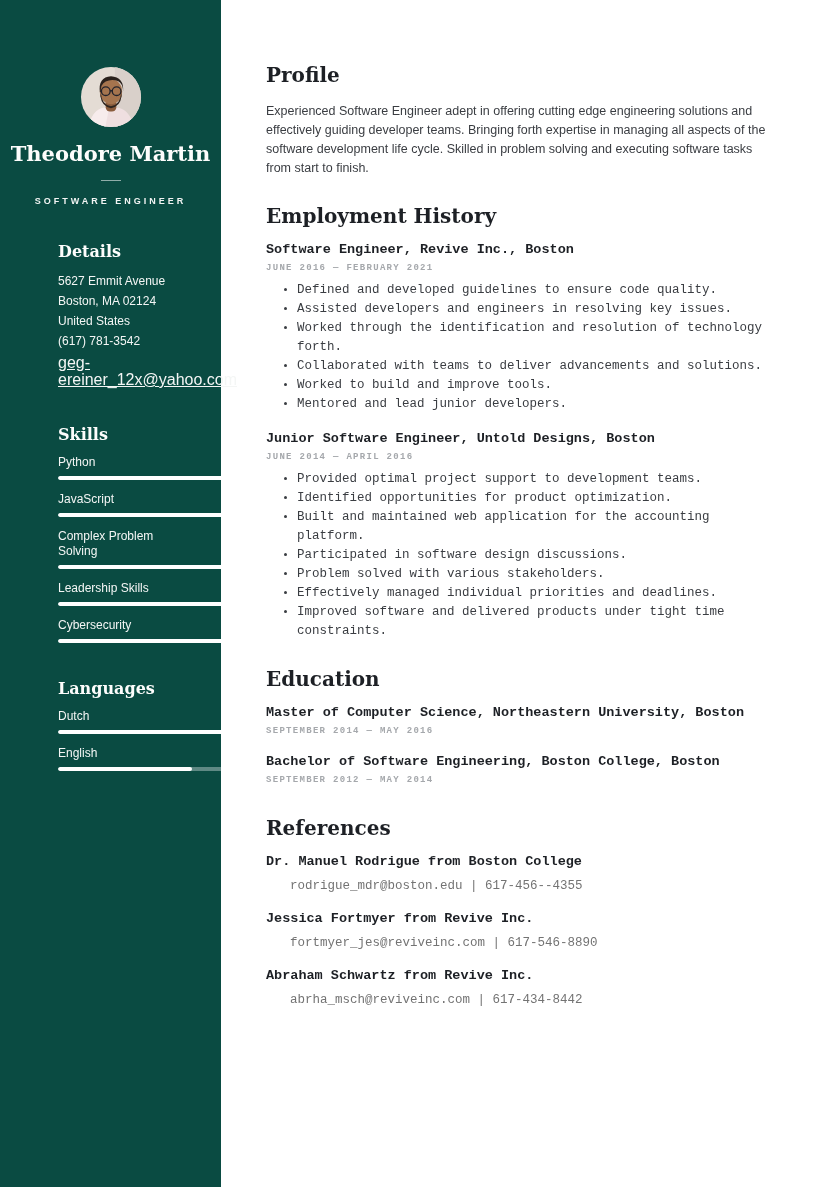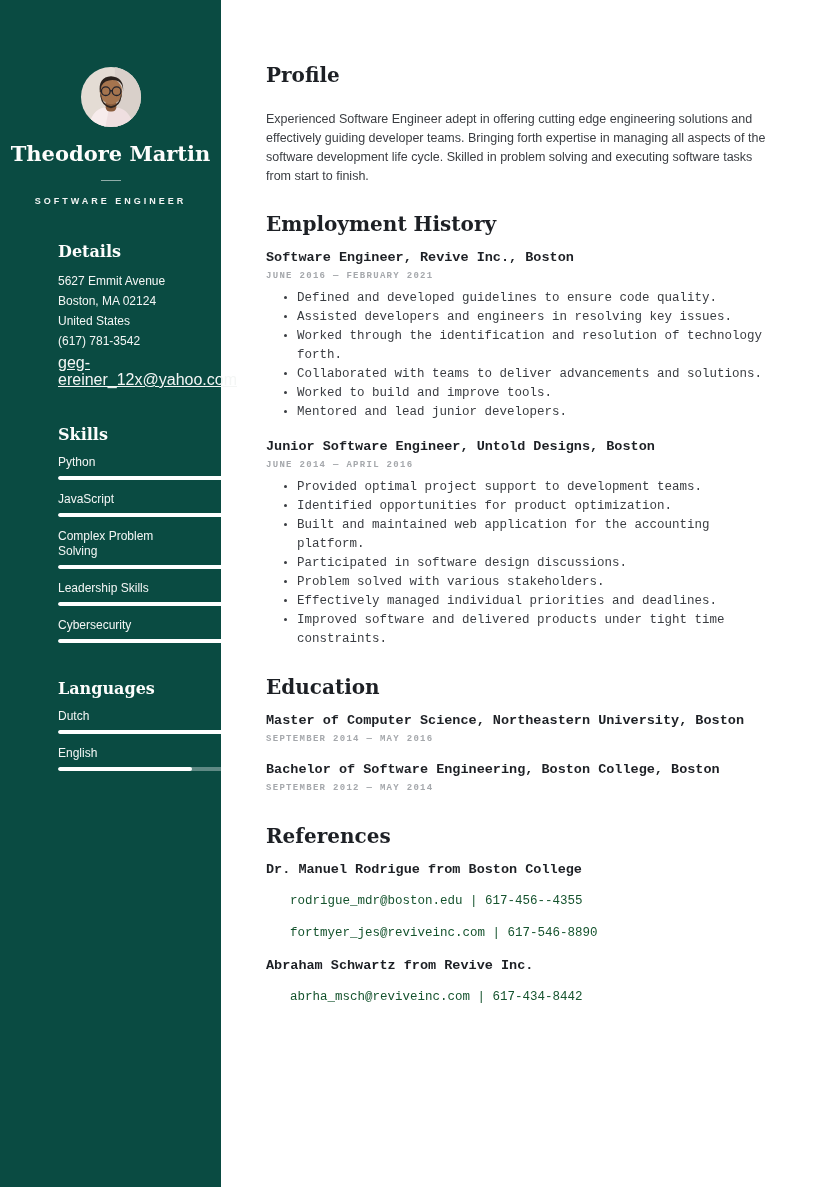--- a/index.html
+++ b/index.html
@@ -57,37 +57,37 @@
   }
   .meter-fill { height: 100%; background: #ffffff; border-radius: 2px; }
 
   
   .main { flex: 1; padding: 63px 60px 40px 45px; }
   .section-heading {
     font-family: "DejaVu Serif", serif; font-weight: bold;
     font-size: 20px; line-height: 25px; color: #1d2025; margin: 0;
   }
   .profile-text {
-    margin: 22px 0 0; font-size: 12.5px; line-height: 19px; color: #3a3d42;
+    margin: 14px 0 0; font-size: 12.5px; line-height: 19px; color: #3a3d42;
   }
   .sect { margin-top: 26px; }
   .sect-refs { margin-top: 30px; }
   .entry { margin-top: 12px; font-family: Liberation Mono, monospace; }
   .entry + .entry { margin-top: 16px; }
   .entry-title { font-size: 13.5px; line-height: 17px; font-weight: bold; color: #1d2025; }
   .entry-dates {
     margin-top: 4px; font-size: 9px; line-height: 12px;
     letter-spacing: 1.3px; color: #a5a8ac; font-weight: bold;
   }
   ul.bullets { margin: 7px 0 0; padding: 0 0 0 31px; }
   ul.bullets li {
     font-size: 12.5px; line-height: 19px; color: #3a3d42;
   }
   ul.bullets li::marker { color: #3a3d42; font-size: 11px; }
-  .ref-contact { margin-top: 15px; font-size: 12.5px; line-height: 16px; color: #14532d; padding-left: 24px; }
+  .ref-contact { margin-top: 8px; font-size: 12.5px; line-height: 16px; color: #737373; padding-left: 24px; }
 </style>
 </head>
 <body>
 
 <div class="page">
 
   <aside class="sidebar">
 
     <span class="avatar-wrap">
       <svg viewBox="0 0 64 64" width="62" height="62">
@@ -246,20 +246,21 @@
 
     <section class="sect sect-refs">
       <h2 class="section-heading">References</h2>
       <div>
 
       <div class="entry">
             <div class="entry-title">Dr. Manuel Rodrigue  from Boston College</div>
             <div class="ref-contact">rodrigue_mdr@boston.edu | 617-456--4355</div>
           </div>
           <div class="entry">
+            <div class="entry-title">Jessica Fortmyer from Revive Inc.</div>
             <div class="ref-contact">fortmyer_jes@reviveinc.com | 617-546-8890</div>
           </div>
           <div class="entry">
             <div class="entry-title">Abraham Schwartz from Revive Inc.</div>
             <div class="ref-contact">abrha_msch@reviveinc.com | 617-434-8442</div>
           </div>
         </div>
     </section>
 
   </main>

